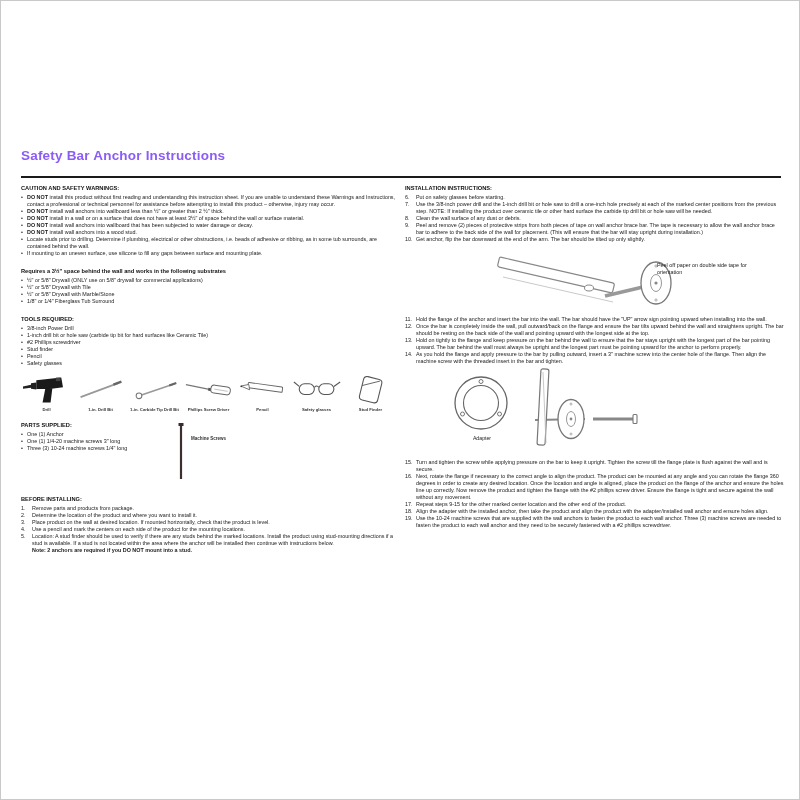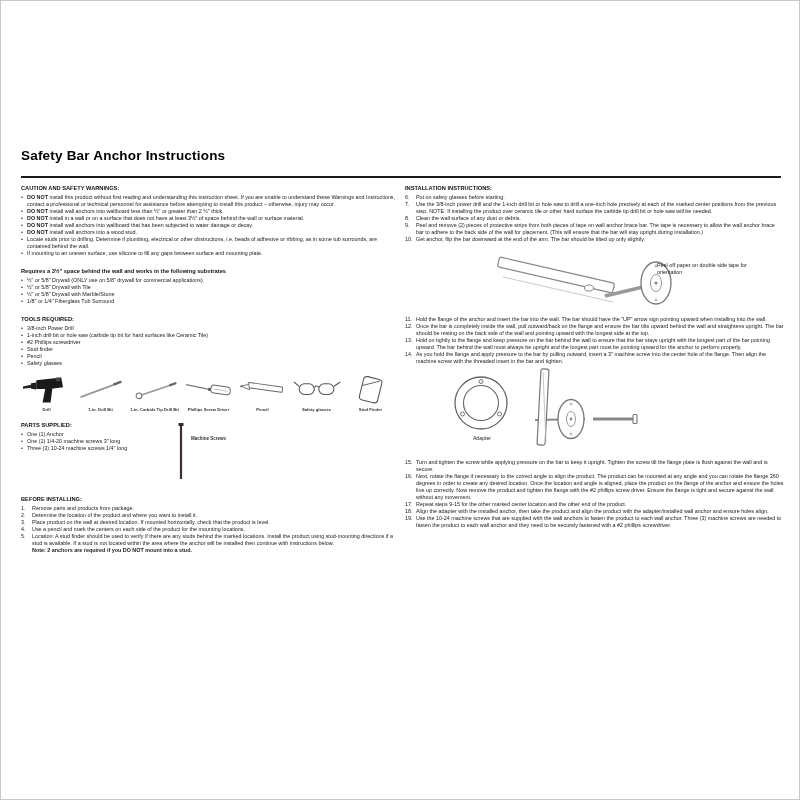--- a/index.html
+++ b/index.html
@@ -1,20 +1,20 @@
 <!DOCTYPE html>
 <html><head>
 <meta charset="utf-8">
 <style>
   * { margin:0; padding:0; box-sizing:border-box; }
   html,body { background:#fff; }
   body { width:800px; height:800px; font-family:"Liberation Sans", sans-serif; color:#1c1c1c; position:relative; }
   .page { position:absolute; left:0; top:0; width:800px; height:800px; background:#fff; border:1px solid #c9c9c9; overflow:hidden; }
 
-  .doc-title { position:absolute; left:20px; top:147px; font-size:13.5px; font-weight:bold; color:#000000; letter-spacing:.2px; }
+  .doc-title { position:absolute; left:20px; top:147px; font-size:13.5px; font-weight:bold; color:#8b5cf6; letter-spacing:.2px; }
   .title-rule { position:absolute; left:20px; top:175px; width:760px; height:2px; background:#1a1a1a; }
 
   .col { position:absolute; top:184px; width:379px; font-size:5.4px; line-height:1.3; color:#222; }
   .col-left { left:20px; }
   .col-right { left:404px; }
 
   .sec-head { font-size:5.7px; font-weight:bold; color:#111; margin-bottom:1.5px; }
   .li { display:flex; }
   .li .bullet { flex:none; width:6px; }
   .li .num { flex:none; width:11px; }

